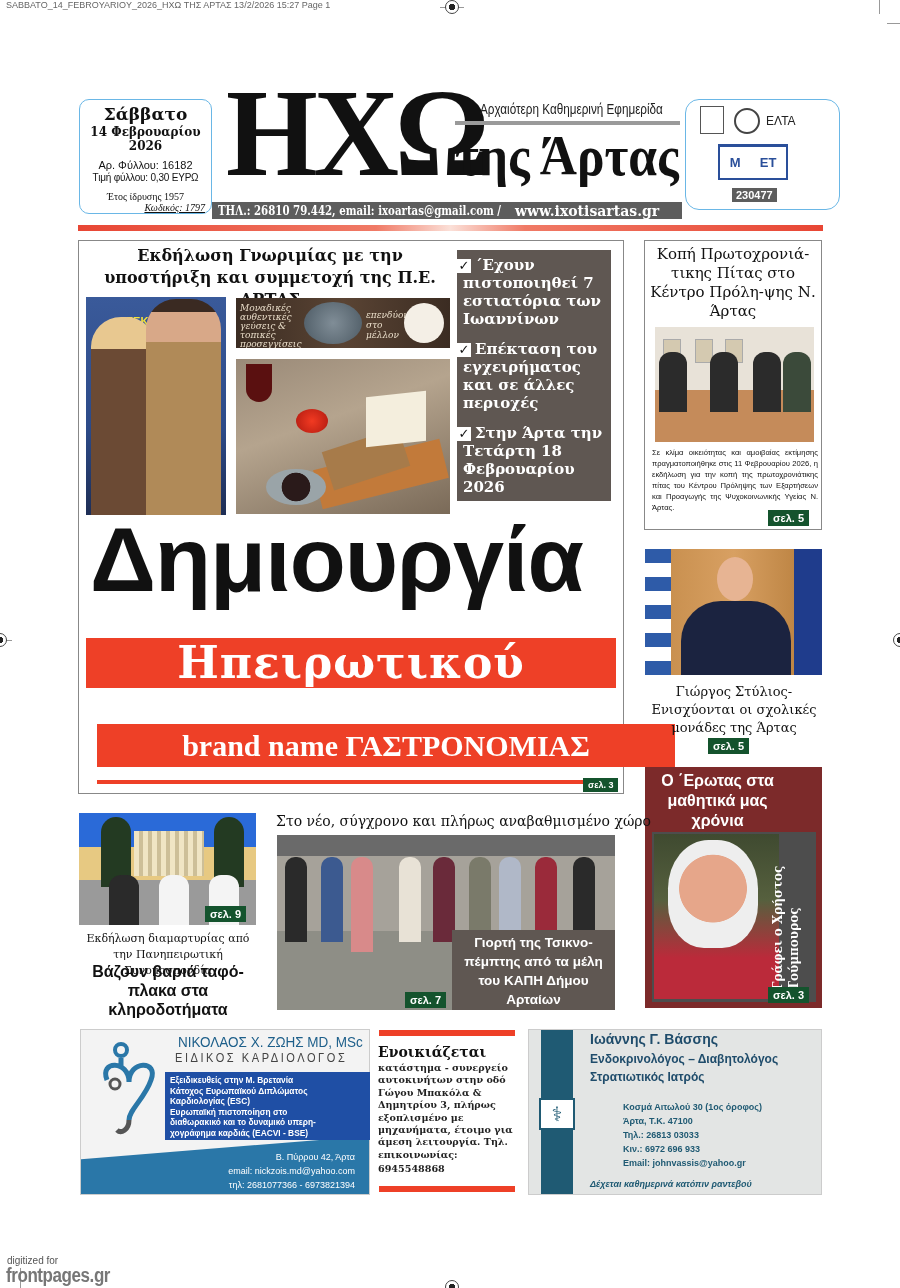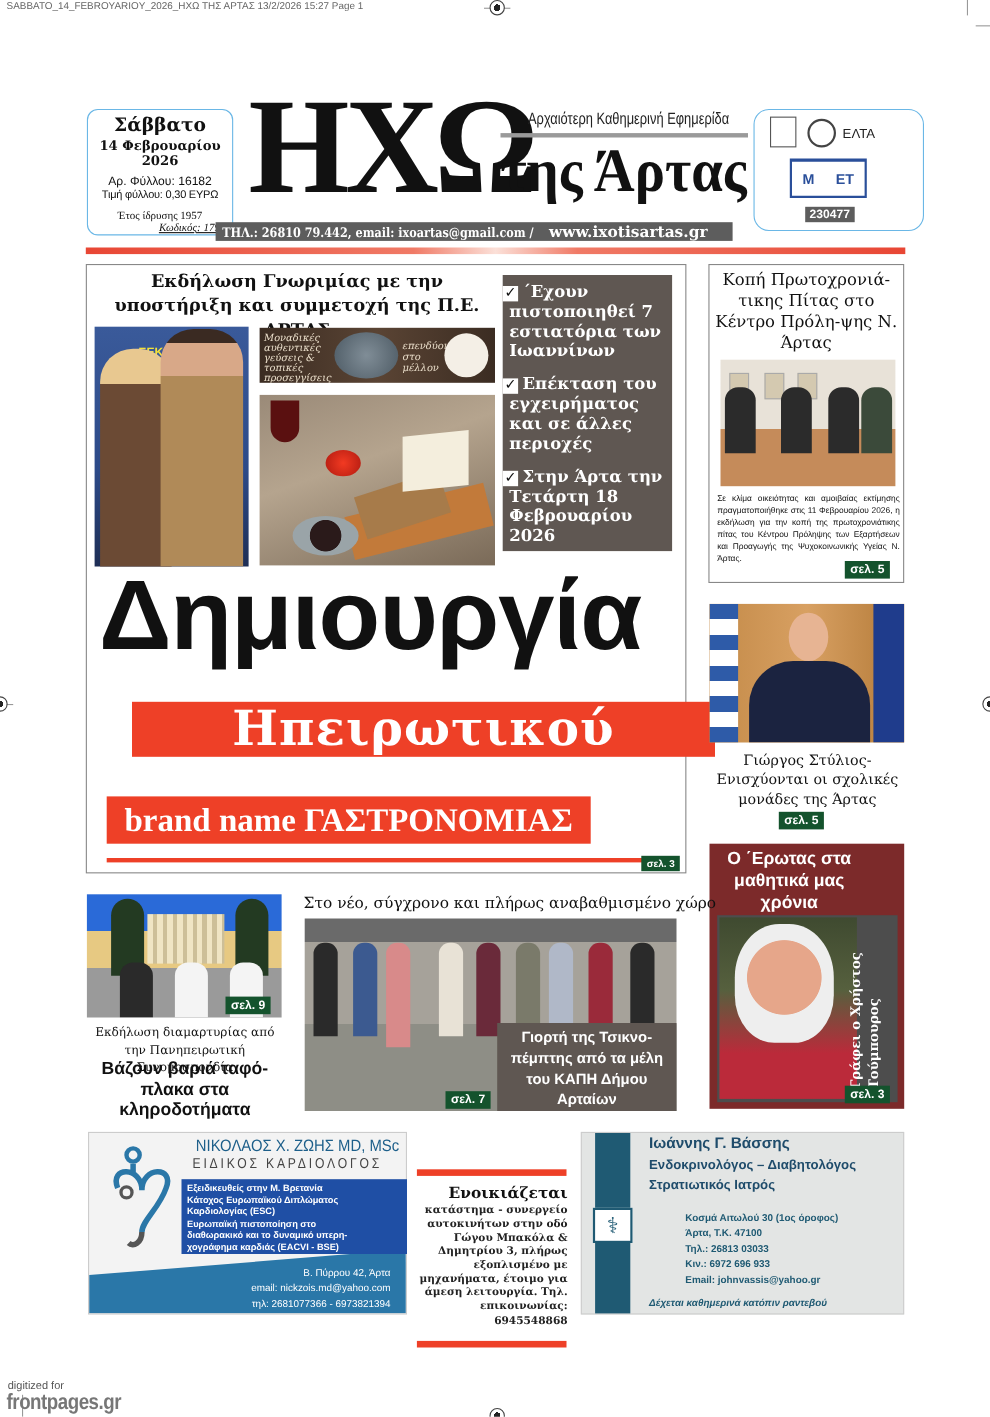--- a/index.html
+++ b/index.html
@@ -18,21 +18,21 @@
   .date-full { font: bold 12px "DejaVu Serif", serif; margin-top: 1px; }
   .issue { font: 11px "Liberation Sans", sans-serif; margin-top: 6px; }
   .price { font: 10px "Liberation Sans", sans-serif; margin-top: 1px; letter-spacing: -0.2px; }
   .founded { font: 10px "Liberation Serif", serif; margin-top: 8px; }
   .code { font: italic 10px "Liberation Serif", serif; text-decoration: underline; text-align: right; margin-right: 6px; }
 
   .logo-main { left: 226px; top: 72px; font: bold 118px "Liberation Serif", serif; letter-spacing: -4px; transform: scaleX(1.0) scaleY(1.05); transform-origin: left top; color: #111; line-height: 1; }
   .tagline { left: 480px; top: 100px; font: 15px "Liberation Sans Narrow", "Liberation Sans", sans-serif; transform: scaleX(0.78); transform-origin: left top; white-space: nowrap; color: #222; }
   .tagline-rule { left: 455px; top: 121px; width: 225px; height: 4px; background: #9a9a9a; }
   .logo-sub { left: 455px; top: 128px; font: bold 56px "Liberation Serif", serif; line-height: 1; transform: scaleX(0.92); transform-origin: left top; white-space: nowrap; }
-  .contact-bar { left: 196px; top: 202px; width: 470px; height: 17px; background: #5d5d5d; color: #fff; display: flex; align-items: center; padding-left: 6px; white-space: nowrap; text-align: right; }
+  .contact-bar { left: 212px; top: 202px; width: 470px; height: 17px; background: #5d5d5d; color: #fff; display: flex; align-items: center; padding-left: 6px; white-space: nowrap; text-align: right; }
   .contact-bar .phone { font: bold 12px "DejaVu Serif", serif; transform: scaleX(0.85); transform-origin: left center; }
   .contact-bar .web { font: bold 14px "DejaVu Serif", serif; position: absolute; left: 303px; }
 
   .seal-box { left: 685px; top: 99px; width: 155px; height: 111px; border: 1.5px solid #6ab7e6; border-radius: 14px; }
   .seal-small { width: 24px; height: 28px; border: 1px solid #555; font: 4px "Liberation Sans", sans-serif; color:#333; }
   .seal-circle { width: 26px; height: 26px; border-radius: 50%; border: 2px solid #444; }
   .elta { font: 12px "Liberation Sans", sans-serif; color: #222; }
   .book { width: 70px; height: 36px; border: 2px solid #2a4f9a; border-top-width: 3px; display: flex; justify-content: space-around; align-items: center; font: bold 13px "Liberation Sans", sans-serif; color: #2a4f9a; }
   .book-num { background: #5d5d5d; color: #fff; font: bold 11px "Liberation Sans", sans-serif; padding: 1px 4px; }
 
@@ -55,22 +55,22 @@
   .photo-food .tomato { position:absolute; left: 60px; top: 50px; width: 32px; height: 24px; border-radius: 50%; background: radial-gradient(circle, #f23a22, #b01a10); }
   .photo-food .board { position:absolute; left: 80px; top: 95px; width: 130px; height: 40px; background: #c27a3a; transform: rotate(-14deg); }
   .photo-food .olives { position:absolute; left: 30px; top: 110px; width: 60px; height: 36px; border-radius: 50%; background: radial-gradient(circle, #2a1a1a 0 40%, #9aa4a8 42%); }
   .photo-food .bread { position:absolute; left: 90px; top: 80px; width: 80px; height: 40px; background: #a77b4a; transform: rotate(-18deg); }
 
   .bullet-box { left: 457px; top: 250px; width: 154px; height: 251px; background: #5f5752; color: #fff; padding: 6px 6px 0 6px; }
   .bullet { position: relative; padding-left: 0; font: bold 15px "DejaVu Serif", serif; line-height: 18px; margin-bottom: 12px; }
   .check { display: inline-block; width: 14px; height: 14px; background: #fff; color: #111; font: bold 13px "DejaVu Sans", sans-serif; line-height: 14px; text-align: center; margin-right: 4px; margin-left: -6px; }
 
   .headline-black { left: 90px; top: 515px; width: 520px; font: bold 90px "Liberation Sans", sans-serif; letter-spacing: -1px; line-height: 1; transform: scaleX(1.02); transform-origin: left top; white-space: nowrap; }
-  .red-band-1 { left: 86px; top: 638px; width: 530px; height: 50px; background: #ee4027; color: #fff; text-align: center; font: bold 44px "DejaVu Serif", serif; line-height: 50px; letter-spacing: 1px; margin-left: 34px; }
-  .red-band-2 { left: 97px; top: 725px; width: 440px; height: 43px; background: #ee4027; color: #fff; text-align: center; font: bold 30px "Liberation Serif", serif; line-height: 43px; }
+  .red-band-1 { left: 86px; top: 638px; width: 530px; height: 50px; background: #ee4027; color: #fff; text-align: center; font: bold 44px "DejaVu Serif", serif; line-height: 50px; letter-spacing: 1px; }
+  .red-band-2 { left: 97px; top: 725px; width: 578px; height: 43px; background: #ee4027; color: #fff; text-align: center; font: bold 30px "Liberation Serif", serif; line-height: 43px; }
   .red-band-2 { top: 724px; }
   .red-thin { left: 97px; top: 780px; width: 496px; height: 4px; background: #ee4027; }
   .page-tag { background: #14532d; color: #fff; font: bold 11px "Liberation Sans", sans-serif; padding: 2px 5px; }
 
   
   .side1-frame { left: 644px; top: 240px; width: 178px; height: 290px; border: 1px solid #888; }
   .side1-title { left: 648px; top: 245px; width: 170px; text-align: center; font: 15px "DejaVu Serif", serif; line-height: 19px; }
   .photo-cake { left: 655px; top: 327px; width: 159px; height: 115px; background: linear-gradient(180deg, #e8e2d8 0 55%, #c58b5a 55% 100%); }
   .photo-cake .fig { position:absolute; bottom: 30px; width: 28px; height: 60px; border-radius: 12px 12px 0 0; background: #2b2b2b; }
   .photo-cake .pic { position:absolute; top: 12px; width: 18px; height: 24px; background: #d4c9b0; border: 1px solid #aaa; }
@@ -105,21 +105,21 @@
 
   
   .ad-cardio { left: 80px; top: 1029px; width: 290px; height: 166px; background: #f3f3f3; border: 1px solid #ccc; }
   .ad-cardio .wave { position:absolute; left: 0; bottom: 0; width: 100%; height: 58px; background: #2a77a8; clip-path: polygon(0 40%, 100% 0, 100% 100%, 0 100%); }
   .ad-cardio .heart { position:absolute; left: 18px; top: 10px; width: 60px; height: 100px; }
   .cardio-name { left: 178px; top: 1033px; font: 15px "Liberation Sans", sans-serif; color: #1d5f8a; transform: scaleX(0.9); transform-origin: left top; white-space: nowrap; }
   .cardio-title { left: 175px; top: 1050px; font: 13px "Liberation Sans", sans-serif; letter-spacing: 3px; color: #444; white-space: nowrap; transform: scaleX(0.85); transform-origin: left top; }
   .cardio-blue { left: 165px; top: 1072px; width: 205px; height: 68px; background: #1f4fa5; color: #fff; font: bold 8.4px "Liberation Sans", sans-serif; line-height: 10.6px; padding: 3px 5px; }
   .cardio-contact { left: 190px; top: 1150px; width: 165px; text-align: right; color: #fff; font: 9px "Liberation Sans", sans-serif; line-height: 14px; }
 
-  .ad-rent { left: 378px; top: 1030px; width: 138px; height: 168px; text-align: right; margin-top: 33px; }
+  .ad-rent { left: 378px; top: 1030px; width: 138px; height: 168px; text-align: left; }
   .ad-rent .bar { width: 136px; height: 6px; background: #ee4027; margin: 0 auto; }
   .rent-title { font: bold 14px "DejaVu Serif", serif; margin-top: 8px; }
   .rent-body { font: bold 9.6px "DejaVu Serif", serif; line-height: 12.4px; margin-top: 2px; color: #222; }
 
   .ad-endo { left: 528px; top: 1029px; width: 294px; height: 166px; background: #e3e5e4; border: 1px solid #ccc; }
   .ad-endo .stripe { position:absolute; left: 12px; top: 0; width: 32px; height: 100%; background: #1f5a73; }
   .ad-endo .emblem { position:absolute; left: 10px; top: 68px; width: 36px; height: 32px; background: #fff; border: 2px solid #1f5a73; color: #1f5a73; font: 20px "DejaVu Sans", sans-serif; text-align: center; line-height: 28px; }
   .endo-name { left: 590px; top: 1031px; font: bold 14px "Liberation Sans", sans-serif; color: #1f4c6b; }
   .endo-spec { left: 590px; top: 1050px; font: bold 12px "Liberation Sans", sans-serif; color: #1f4c6b; line-height: 18px; }
   .endo-contact { left: 623px; top: 1100px; font: bold 9px "Liberation Sans", sans-serif; color: #1f5a73; line-height: 14px; }

